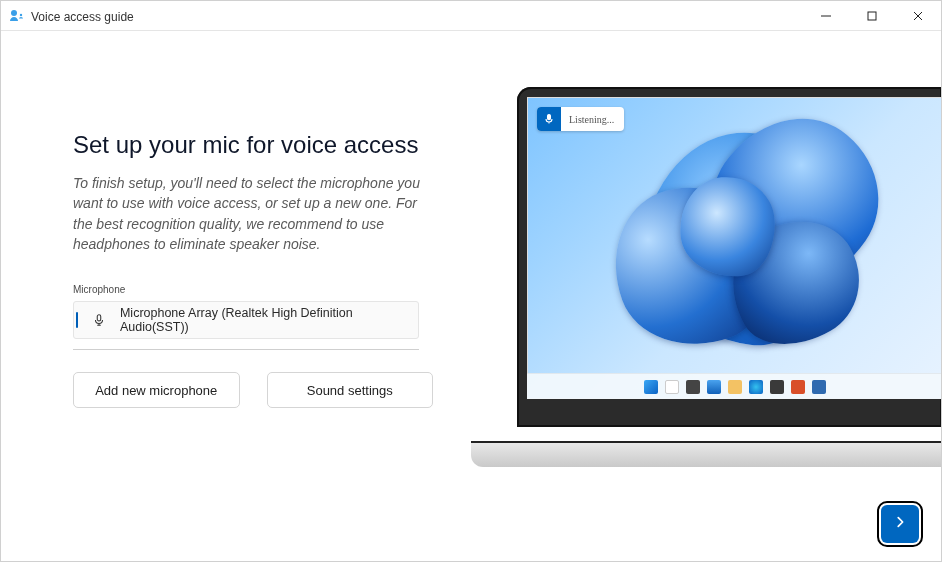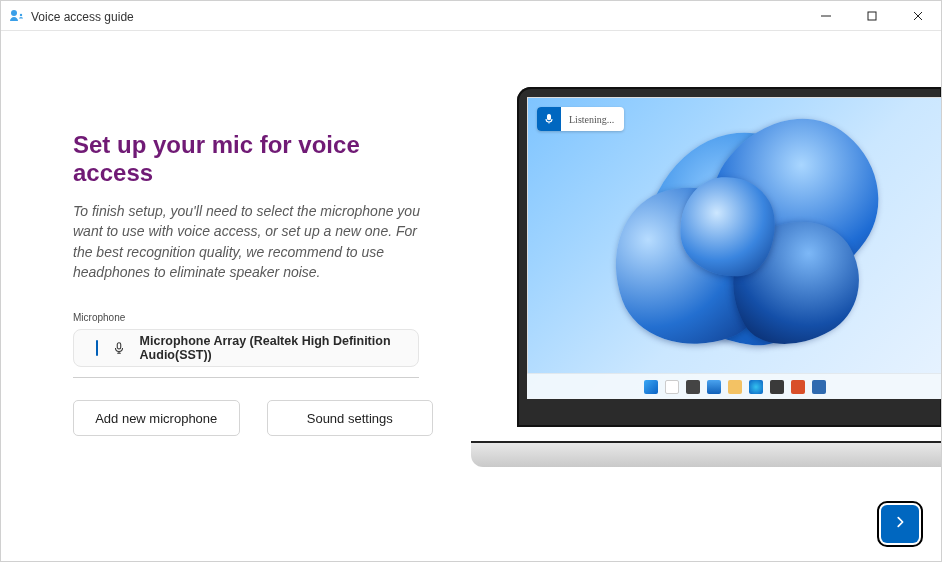--- a/index.html
+++ b/index.html
@@ -15,26 +15,26 @@
   .app-icon { width:16px; height:16px; display:flex; align-items:center; justify-content:center; }
   .win-controls { display:flex; height:100%; }
   .win-btn { width:46px; display:flex; align-items:center; justify-content:center; color:#222; }
   .win-btn svg { display:block; }
 
   .content { position:absolute; top:30px; left:0; right:0; bottom:0; overflow:hidden; }
 
   .left-col {
     position:absolute; left:72px; top:100px; width:360px;
   }
-  .heading { font-size:24px; font-weight:700; color:#701a75; margin:0 0 14px 0; }
+  .heading { font-size:24px; font-weight:400; color:#0f172a; margin:0 0 14px 0; }
   .body-text { font-size:14px; line-height:1.45; color:#5a5a5a; margin:0 0 30px 0;font-style:italic; }
   .field-label { font-size:10px; color:#4a4a4a; margin-bottom:6px; }
   .mic-select {
-    height:38px; width:346px; border:1px solid #e5e5e5; background:#fafafa; border-radius:8px;
-    display:flex; align-items:center; padding:0 22px; gap:14px; font-size:12.5px; color:#2a2a2a;font-weight:bold;
+    height:38px; width:346px; border:1px solid #e5e5e5; background:#fafafa; border-radius:3px;
+    display:flex; align-items:center; padding:0 2px; gap:14px; font-size:12.5px; color:#2a2a2a;
   }
   .blue-bar { width:2px; height:16px; background:#005fb8; border-radius:1px; }
   .mic-icon-small { width:14px; height:14px; color:#333; }
   .divider { border:none; border-bottom:1px solid #cfcfcf; margin:10px 0 22px 0; width:346px; }
 
   .btn-row { display:flex; gap:27px; }
   .pill-btn {
     flex:1; height:36px; border:1px solid #d5d5d5; background:#fff; border-radius:5px;
     font-size:13px; color:#222; display:flex; align-items:center; justify-content:center;
   }

